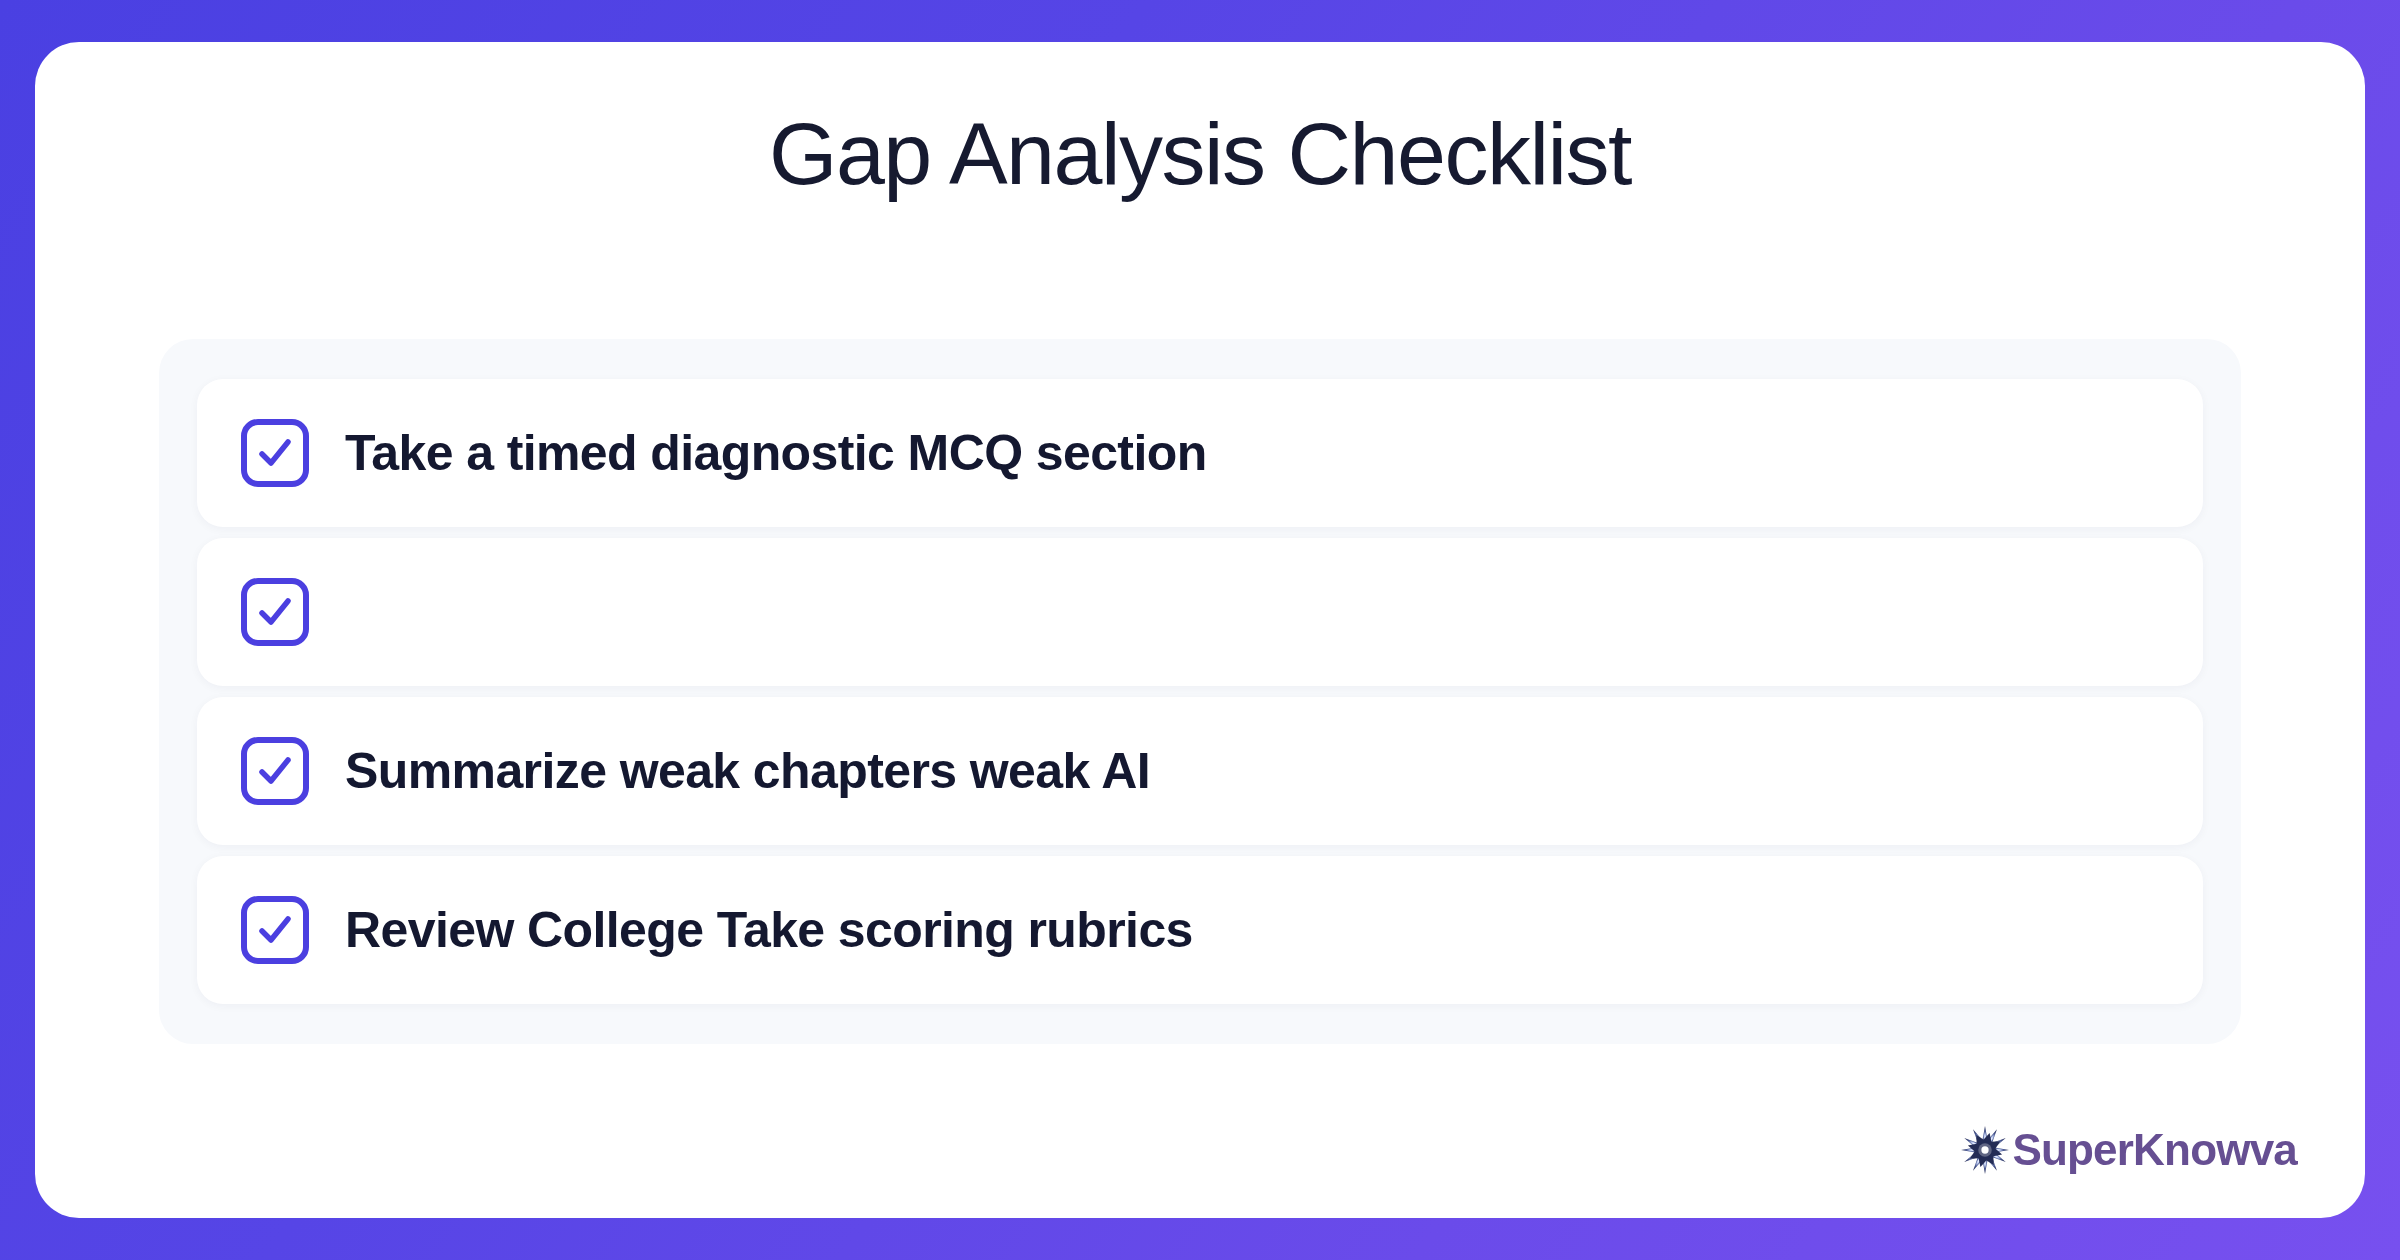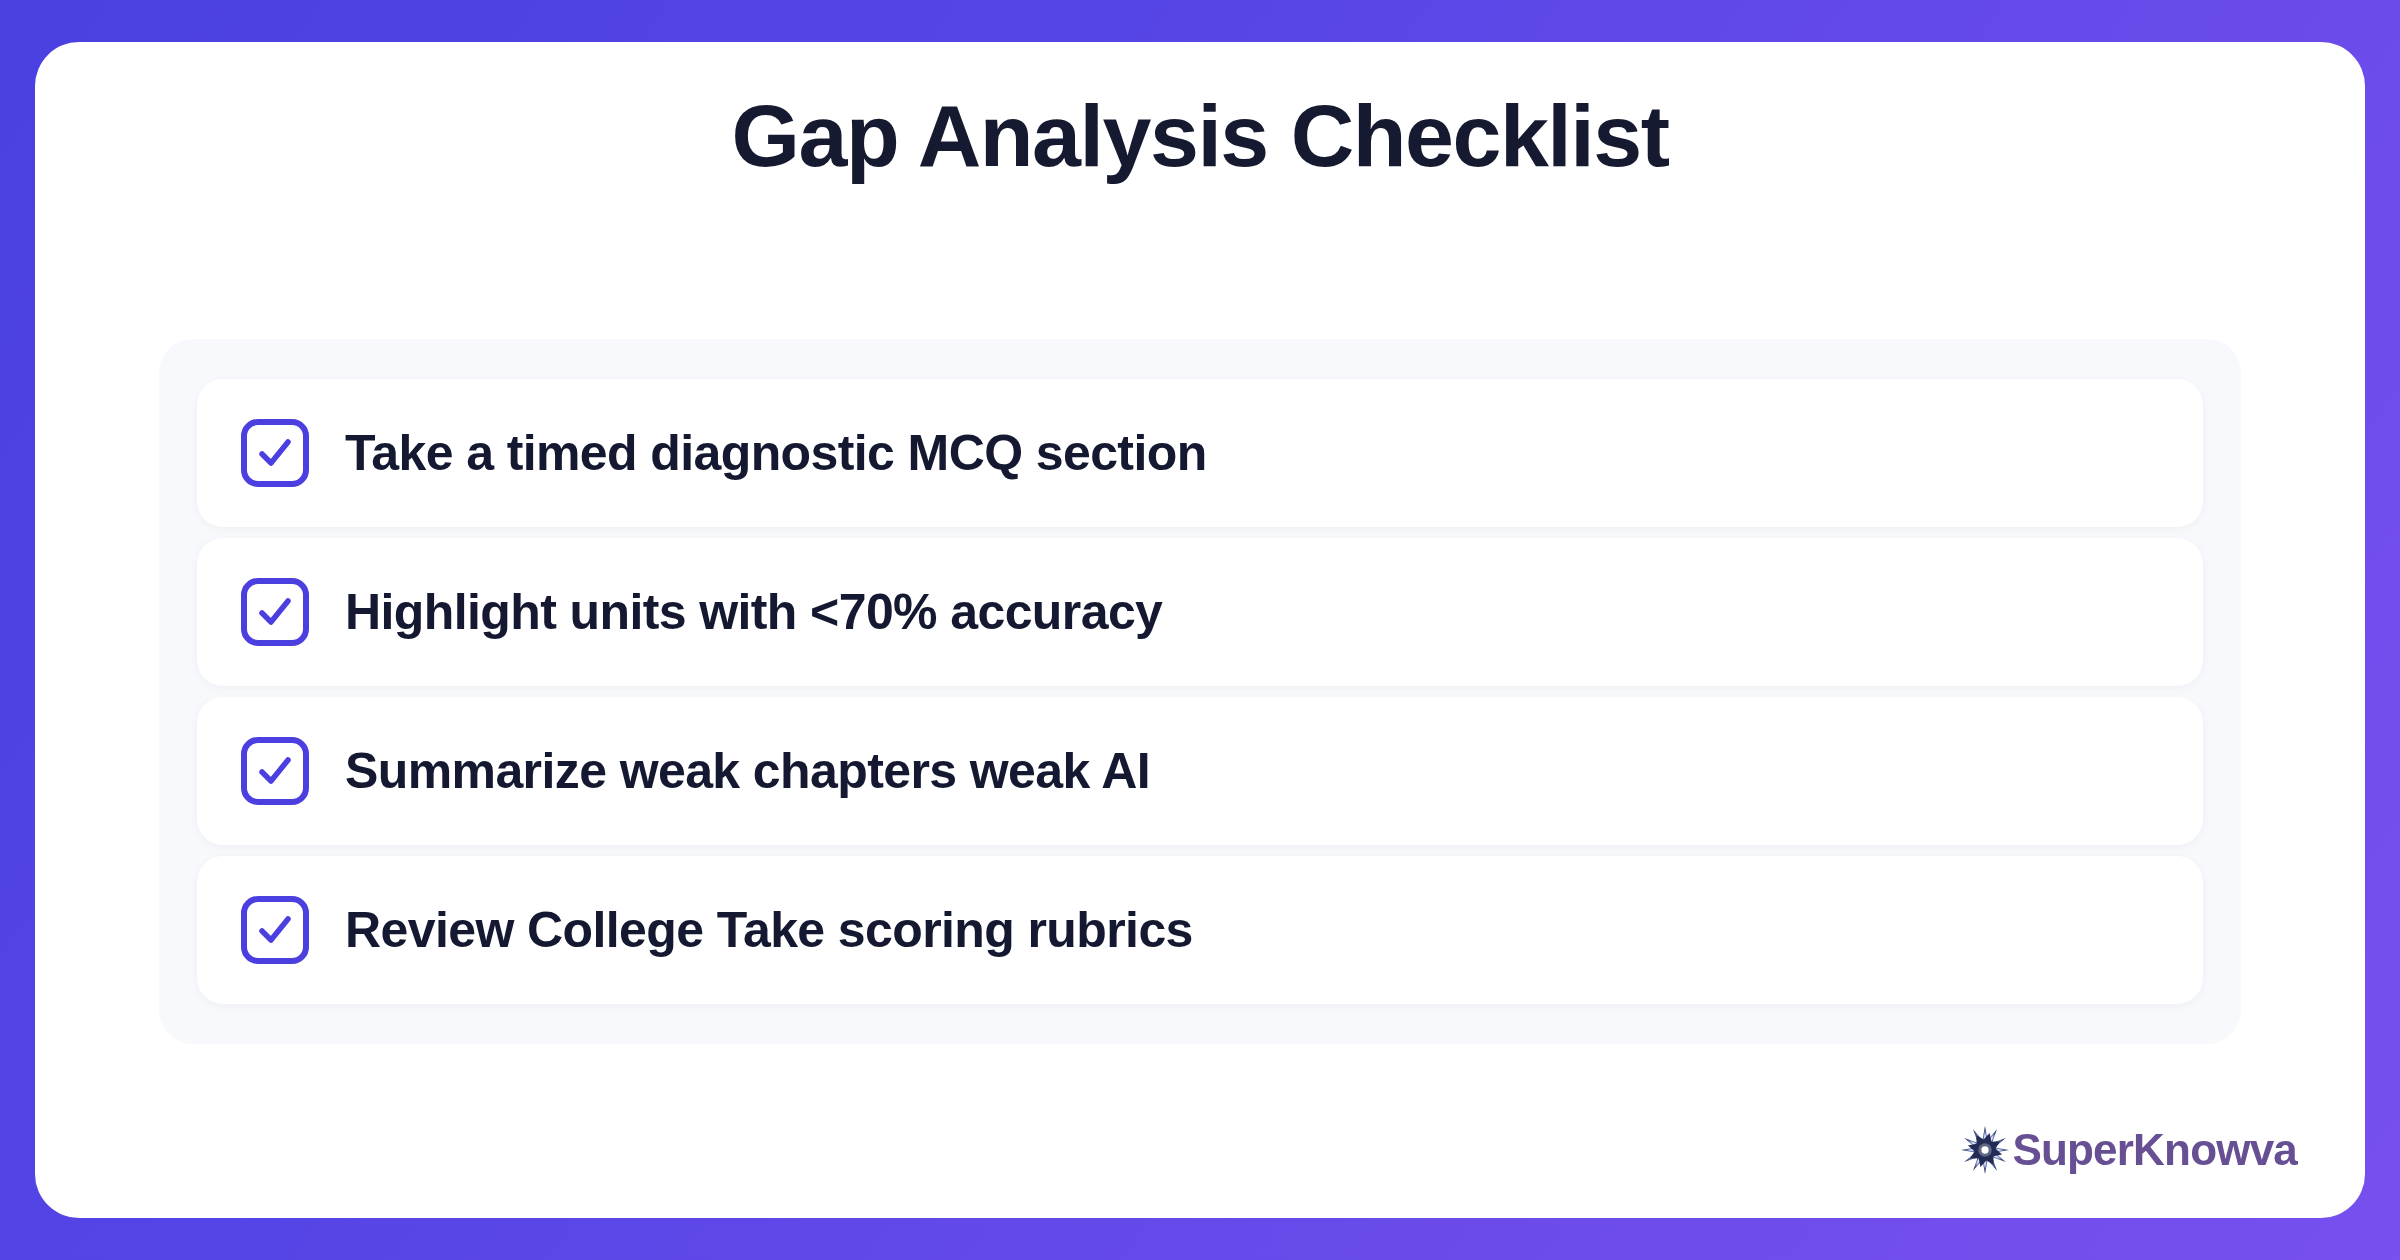--- a/index.html
+++ b/index.html
@@ -18,24 +18,24 @@
     width:2330px; height:1176px;
     background:#ffffff;
     border-radius:44px;
     overflow:hidden;
   }
 
   #slide-title {
     text-align:center;
     font-size:88px;
     line-height:1.05;
-    font-weight:bold;
+    font-weight:normal;
     color:#161a30;
     letter-spacing:-1.5px;
-    margin-top:48px;
+    margin-top:66px;
   }
 
   #checklist-panel {
     position:absolute;
     left:124px; top:297px;
     width:2082px;
     background:#f7f9fc;
     border-radius:34px;
     padding:40px 38px;
     display:flex;
@@ -105,21 +105,20 @@
       </span>
       <span class="checklist-label">Take a timed diagnostic MCQ section</span>
     </div>
 
     <div class="checklist-row">
       <span class="checkbox-icon">
         <svg width="40" height="40" viewBox="0 0 40 40" aria-hidden="true">
           <path d="M7 21 L16 30 L33 9" fill="none" stroke="#4b3fe0" stroke-width="5.5" stroke-linecap="round" stroke-linejoin="round"></path>
         </svg>
       </span>
-      <span class="checklist-label">Highlight units with &lt;70% accuracy</span>
     </div>
 
     <div class="checklist-row">
       <span class="checkbox-icon">
         <svg width="40" height="40" viewBox="0 0 40 40" aria-hidden="true">
           <path d="M7 21 L16 30 L33 9" fill="none" stroke="#4b3fe0" stroke-width="5.5" stroke-linecap="round" stroke-linejoin="round"></path>
         </svg>
       </span>
       <span class="checklist-label">Summarize weak chapters weak AI</span>
     </div>

